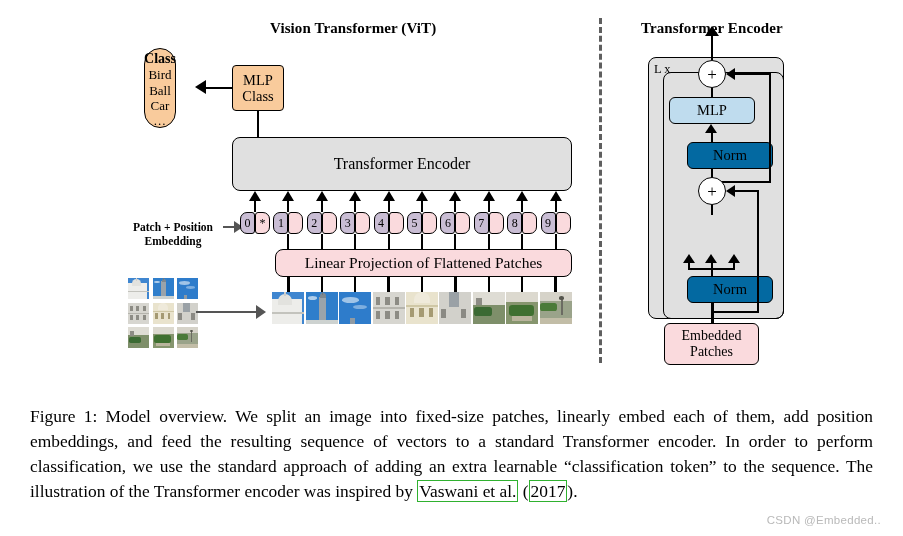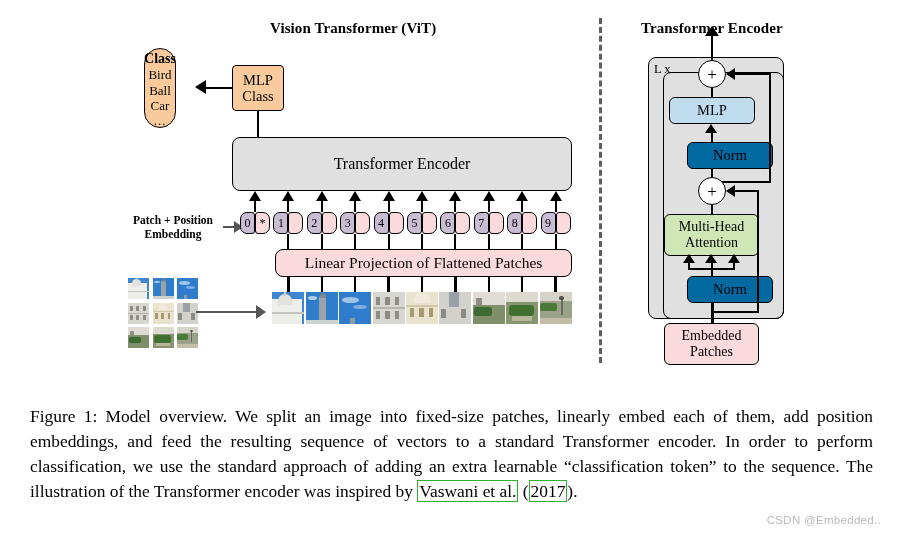--- a/index.html
+++ b/index.html
@@ -139,21 +139,21 @@
       <div class="ln vln" style="left: 454.3px; top: 200px; height: 12px; width: 2.2px;"></div>
       <div class="abs" style="left: 449.4px; top: 191px; width: 0px; height: 0px; border-left: 6px solid transparent; border-right: 6px solid transparent; border-bottom: 10px solid rgb(0, 0, 0);"></div>
       <div class="ln vln" style="left: 487.7px; top: 200px; height: 12px; width: 2.2px;"></div>
       <div class="abs" style="left: 482.8px; top: 191px; width: 0px; height: 0px; border-left: 6px solid transparent; border-right: 6px solid transparent; border-bottom: 10px solid rgb(0, 0, 0);"></div>
       <div class="ln vln" style="left: 521.1px; top: 200px; height: 12px; width: 2.2px;"></div>
       <div class="abs" style="left: 516.2px; top: 191px; width: 0px; height: 0px; border-left: 6px solid transparent; border-right: 6px solid transparent; border-bottom: 10px solid rgb(0, 0, 0);"></div>
       <div class="ln vln" style="left: 554.5px; top: 200px; height: 12px; width: 2.2px;"></div>
       <div class="abs" style="left: 549.6px; top: 191px; width: 0px; height: 0px; border-left: 6px solid transparent; border-right: 6px solid transparent; border-bottom: 10px solid rgb(0, 0, 0);"></div>
     </div>
 
-  <div class="abs lbl-b" style="left:123px;top:214px;width:100px;">
+  <div class="abs lbl-b" style="left:123px;top:221px;width:100px;">
     <div>Patch + Position</div>
     <div>Embedding</div>
   </div>
 
   <div class="ln ln-thin hln" style="left:223px;top:226px;width:13px;height:2.2px;"></div>
   <div class="abs" style="left:234px;top:221px;width:0;height:0;
        border-top:6px solid transparent;border-bottom:6px solid transparent;border-left:9px solid #555;"></div>
 
 
   <div id="tokens-layer">
@@ -397,26 +397,20 @@
   <div class="ln vln" style="left:769px;top:74px;height:108px;width:2.2px;"></div>
   <div class="ln hln" style="left:730px;top:73px;width:41px;height:2.2px;"></div>
   <div class="abs" style="left:726px;top:68px;width:0;height:0;
        border-top:6px solid transparent;border-bottom:6px solid transparent;border-right:9px solid #000;"></div>
 
   <div class="abs ctr" style="left:698px;top:177px;width:28px;height:28px;border-radius:50%;
        background:#fff;border:1.8px solid #000;box-sizing:border-box;font-size:17px;line-height:1;">
     <span>+</span>
   </div>
 
-  <div class="box box-green rad6 abs" style="left:664px;top:214px;width:95px;height:42px;font-size:14px;">
-    <div>
-      <div>Multi-Head</div>
-      <div>Attention</div>
-    </div>
-  </div>
   <div class="ln vln" style="left:711px;top:205px;height:10px;width:2.2px;"></div>
 
   <div class="box box-yellow rad6 abs" style="left:669px;top:276px;width:86px;height:27px;font-size:14.5px;">
     <span>Norm</span>
   </div>
 
   <div class="ln hln" style="left:688px;top:268px;width:47px;height:2.2px;"></div>
   <div class="ln vln" style="left:688px;top:260px;height:9px;width:2.2px;"></div>
   <div class="ln vln" style="left:733px;top:260px;height:9px;width:2.2px;"></div>
   <div class="ln vln" style="left:711px;top:260px;height:17px;width:2.2px;"></div>

